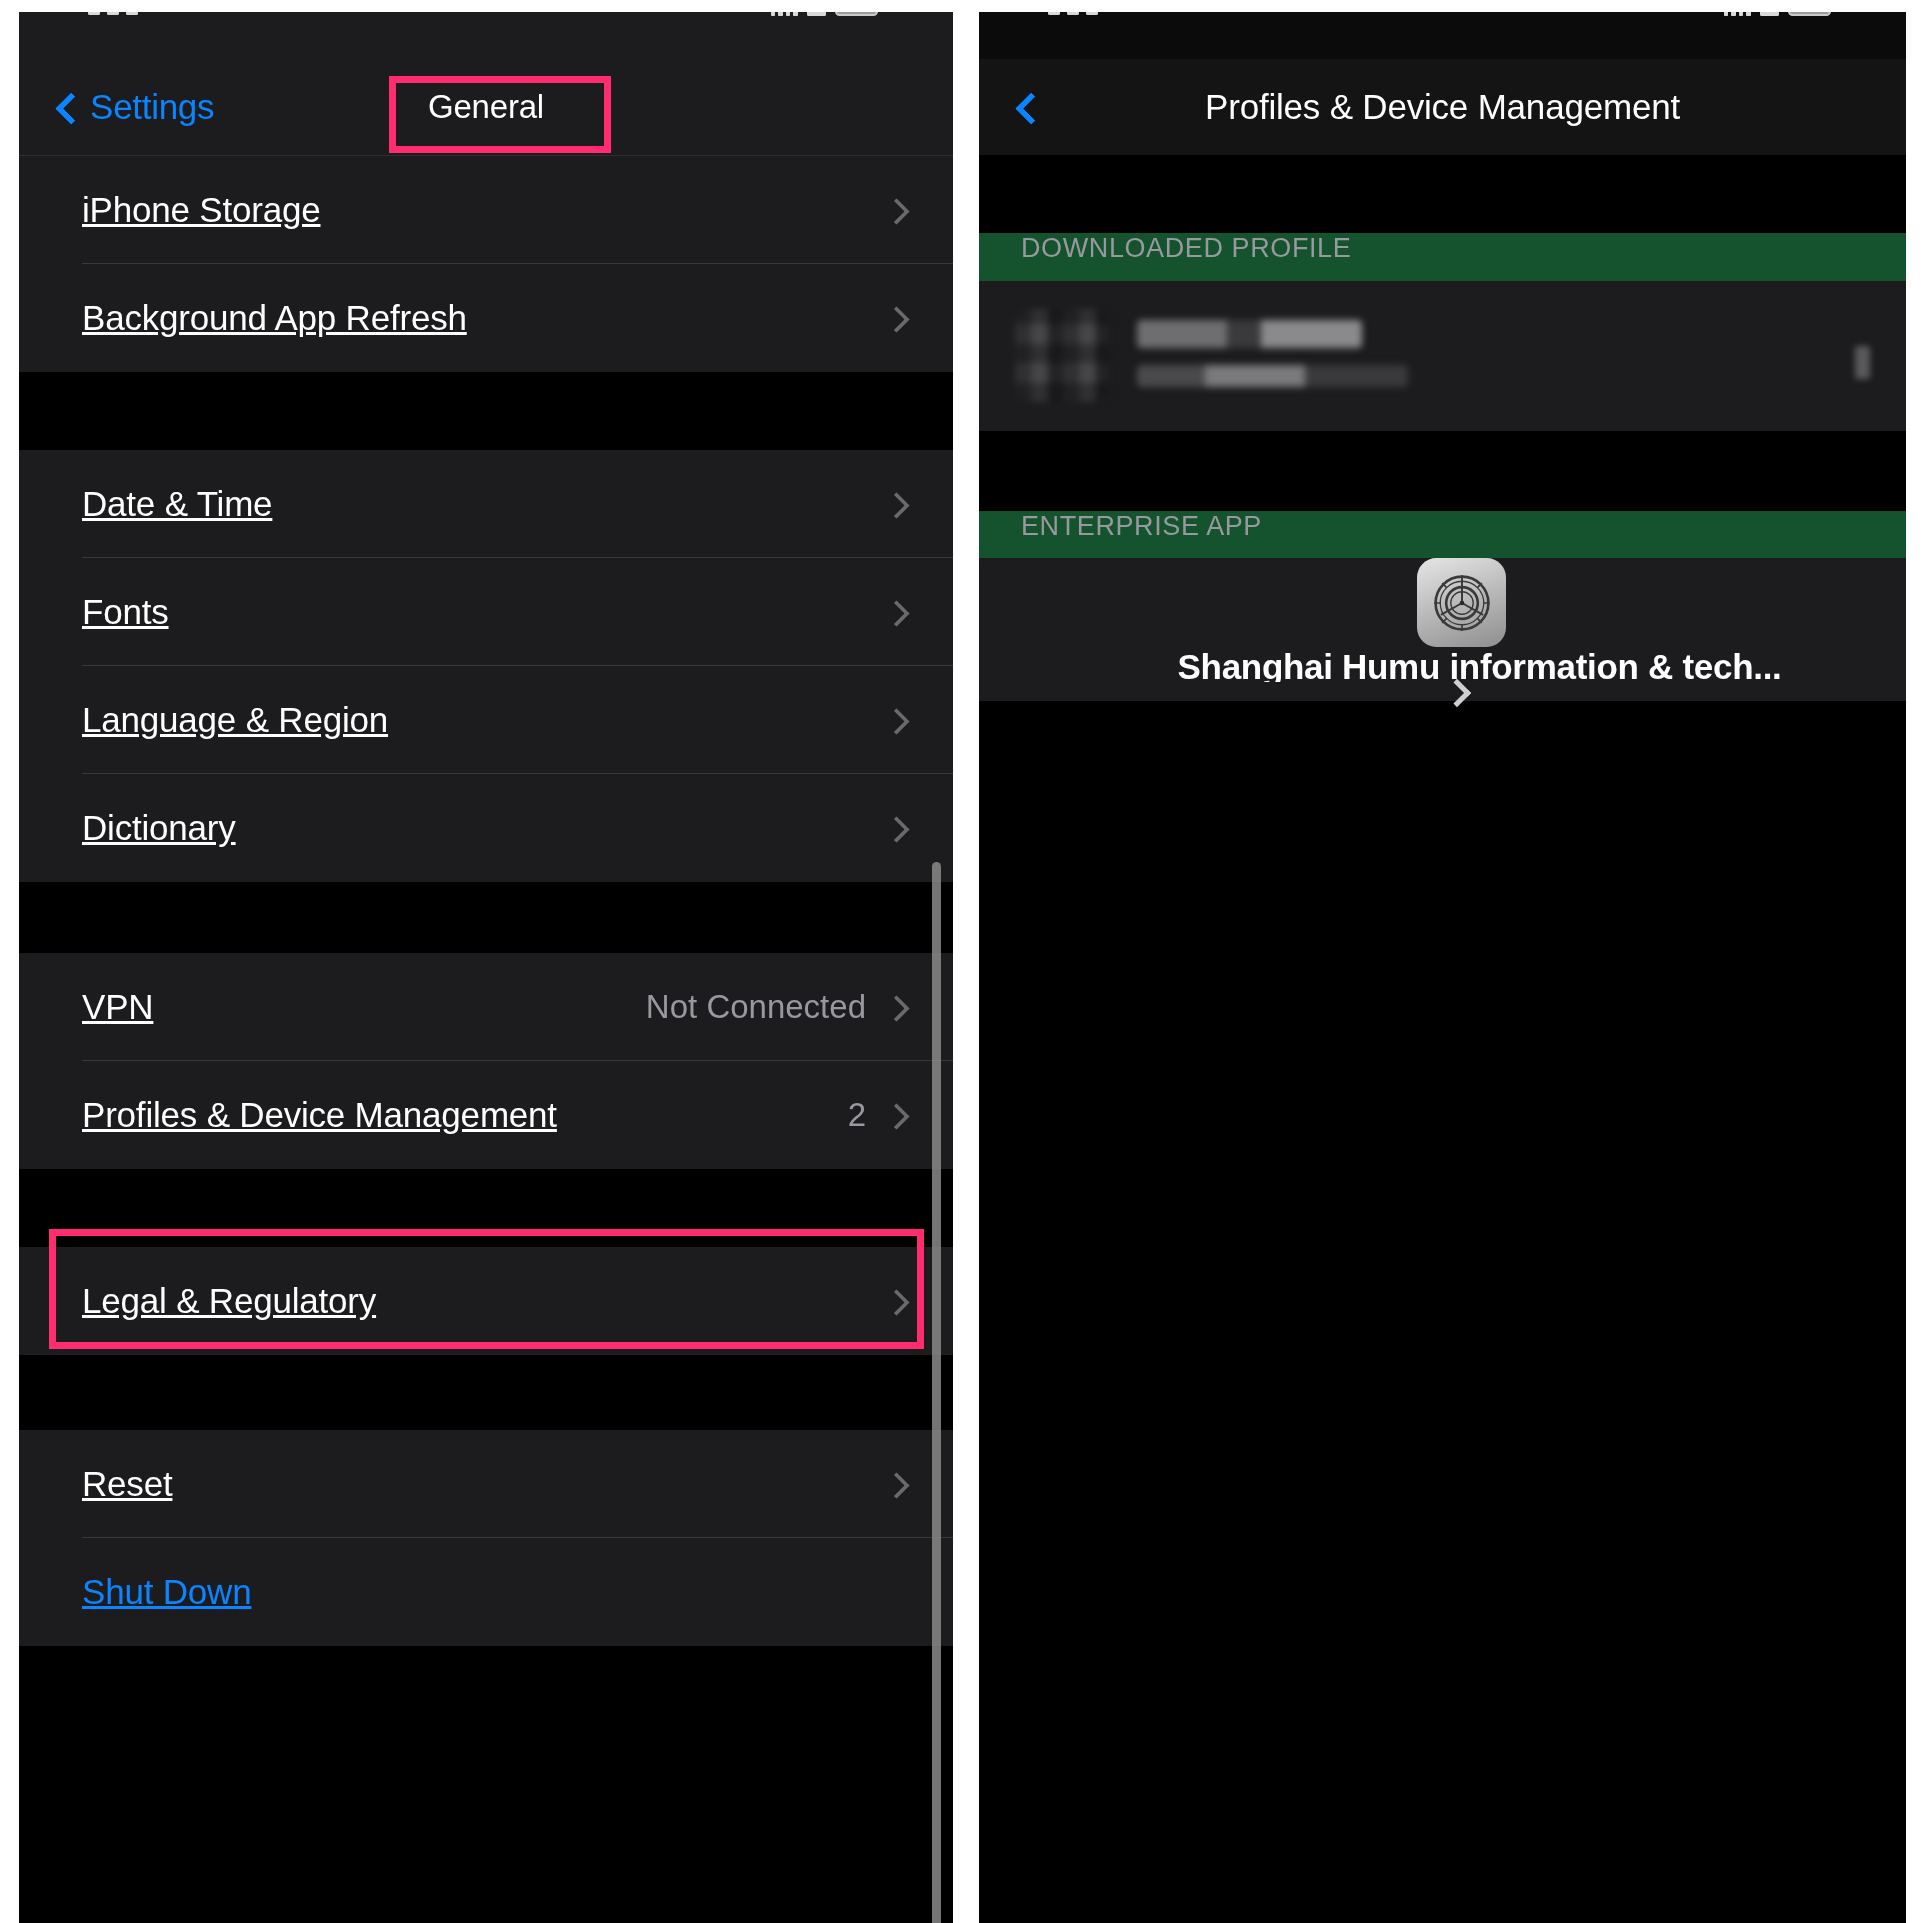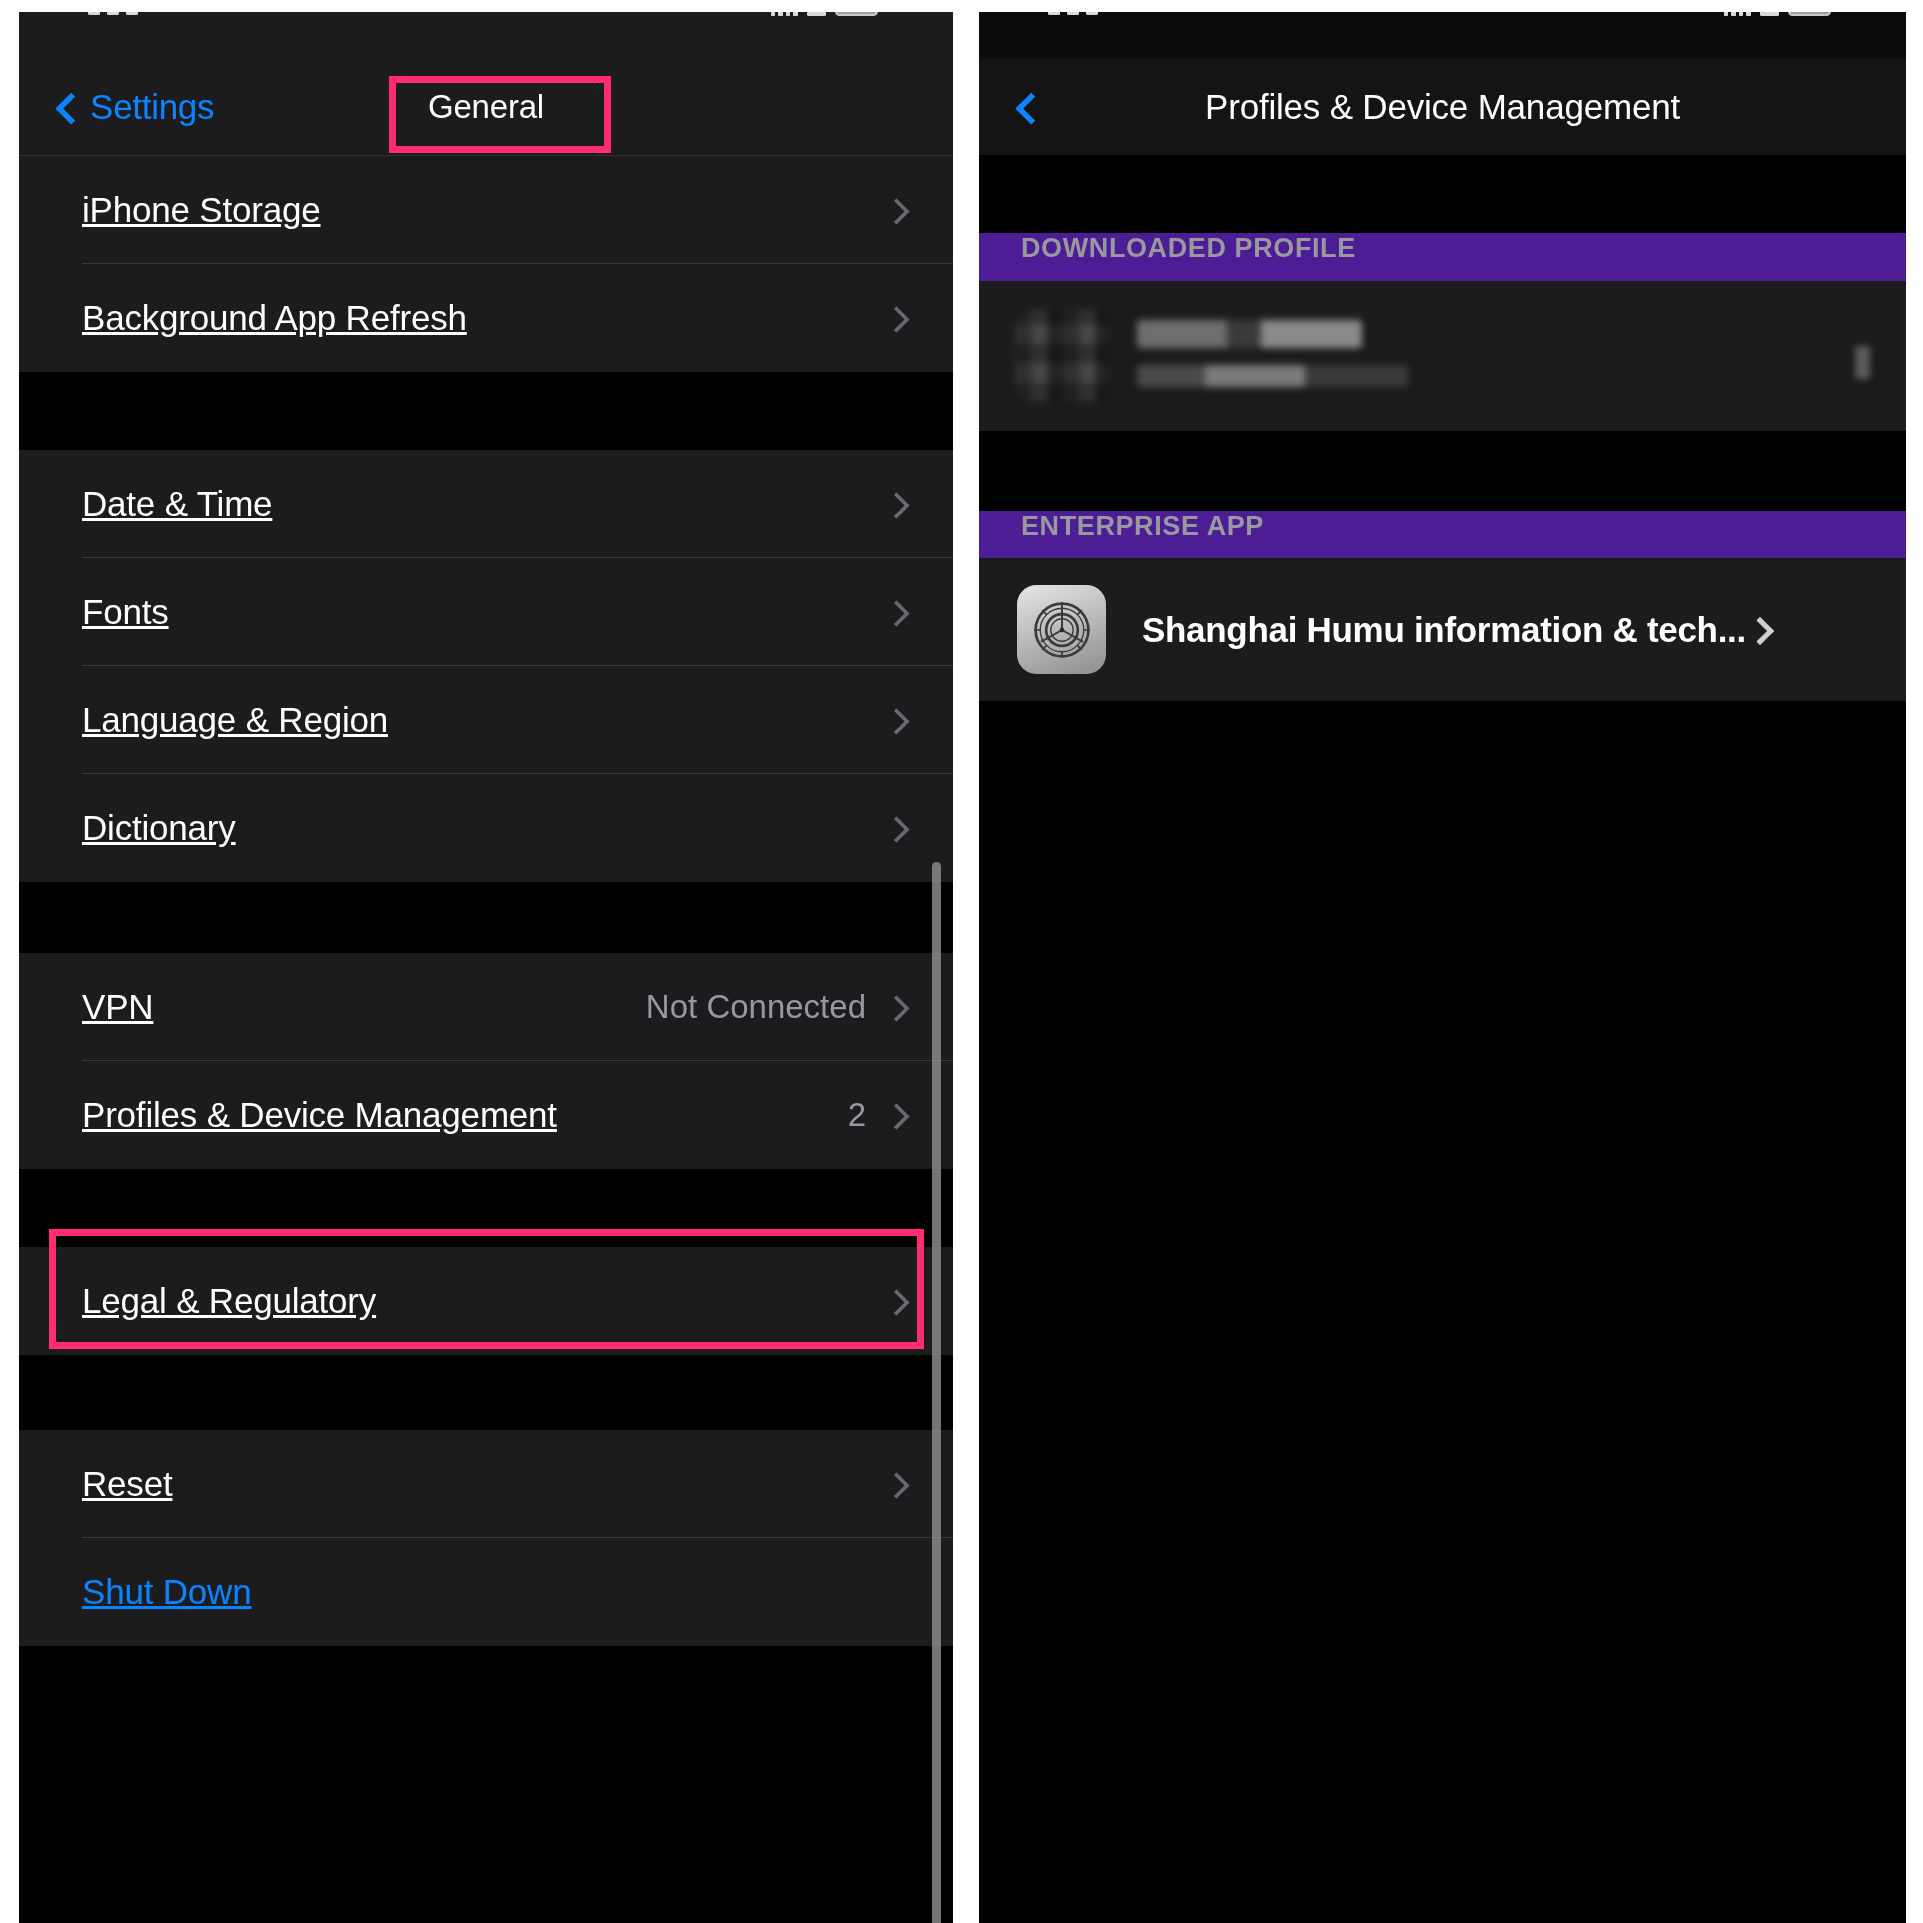--- a/index.html
+++ b/index.html
@@ -222,22 +222,21 @@
     z-index: 30;
     opacity: .85;
   }
 
   
   .sec-header {
     color: #98989f;
     font-size: 27px;
     letter-spacing: 0.6px;
     padding: 0 0 16.5px 42px;
-    background: #4c1d95;
-    font-weight: bold;
+    background: #14532d;
   }
   .sec-header-wrap { background: #000000; }
   .spacer-blk { background: #000000; }
 
   .profile-card {
     background: #1c1c1e;
     height: 150px;
     position: relative;
     overflow: hidden;
   }
@@ -271,20 +270,21 @@
     border-radius: 3px;
   }
 
   .app-row {
     background: #1c1c1e;
     height: 143px;
     display: flex;
     align-items: center;
     padding-left: 38px;
     cursor: pointer;
+    flex-direction: column;
   }
   .app-icon {
     width: 89px; height: 89px;
     border-radius: 19.5px;
     flex: none;
     background: linear-gradient(160deg, #e6e6e6 0%, #b9b9b9 50%, #8e8e8e 100%);
     display: flex;
     align-items: center;
     justify-content: center;
   }

